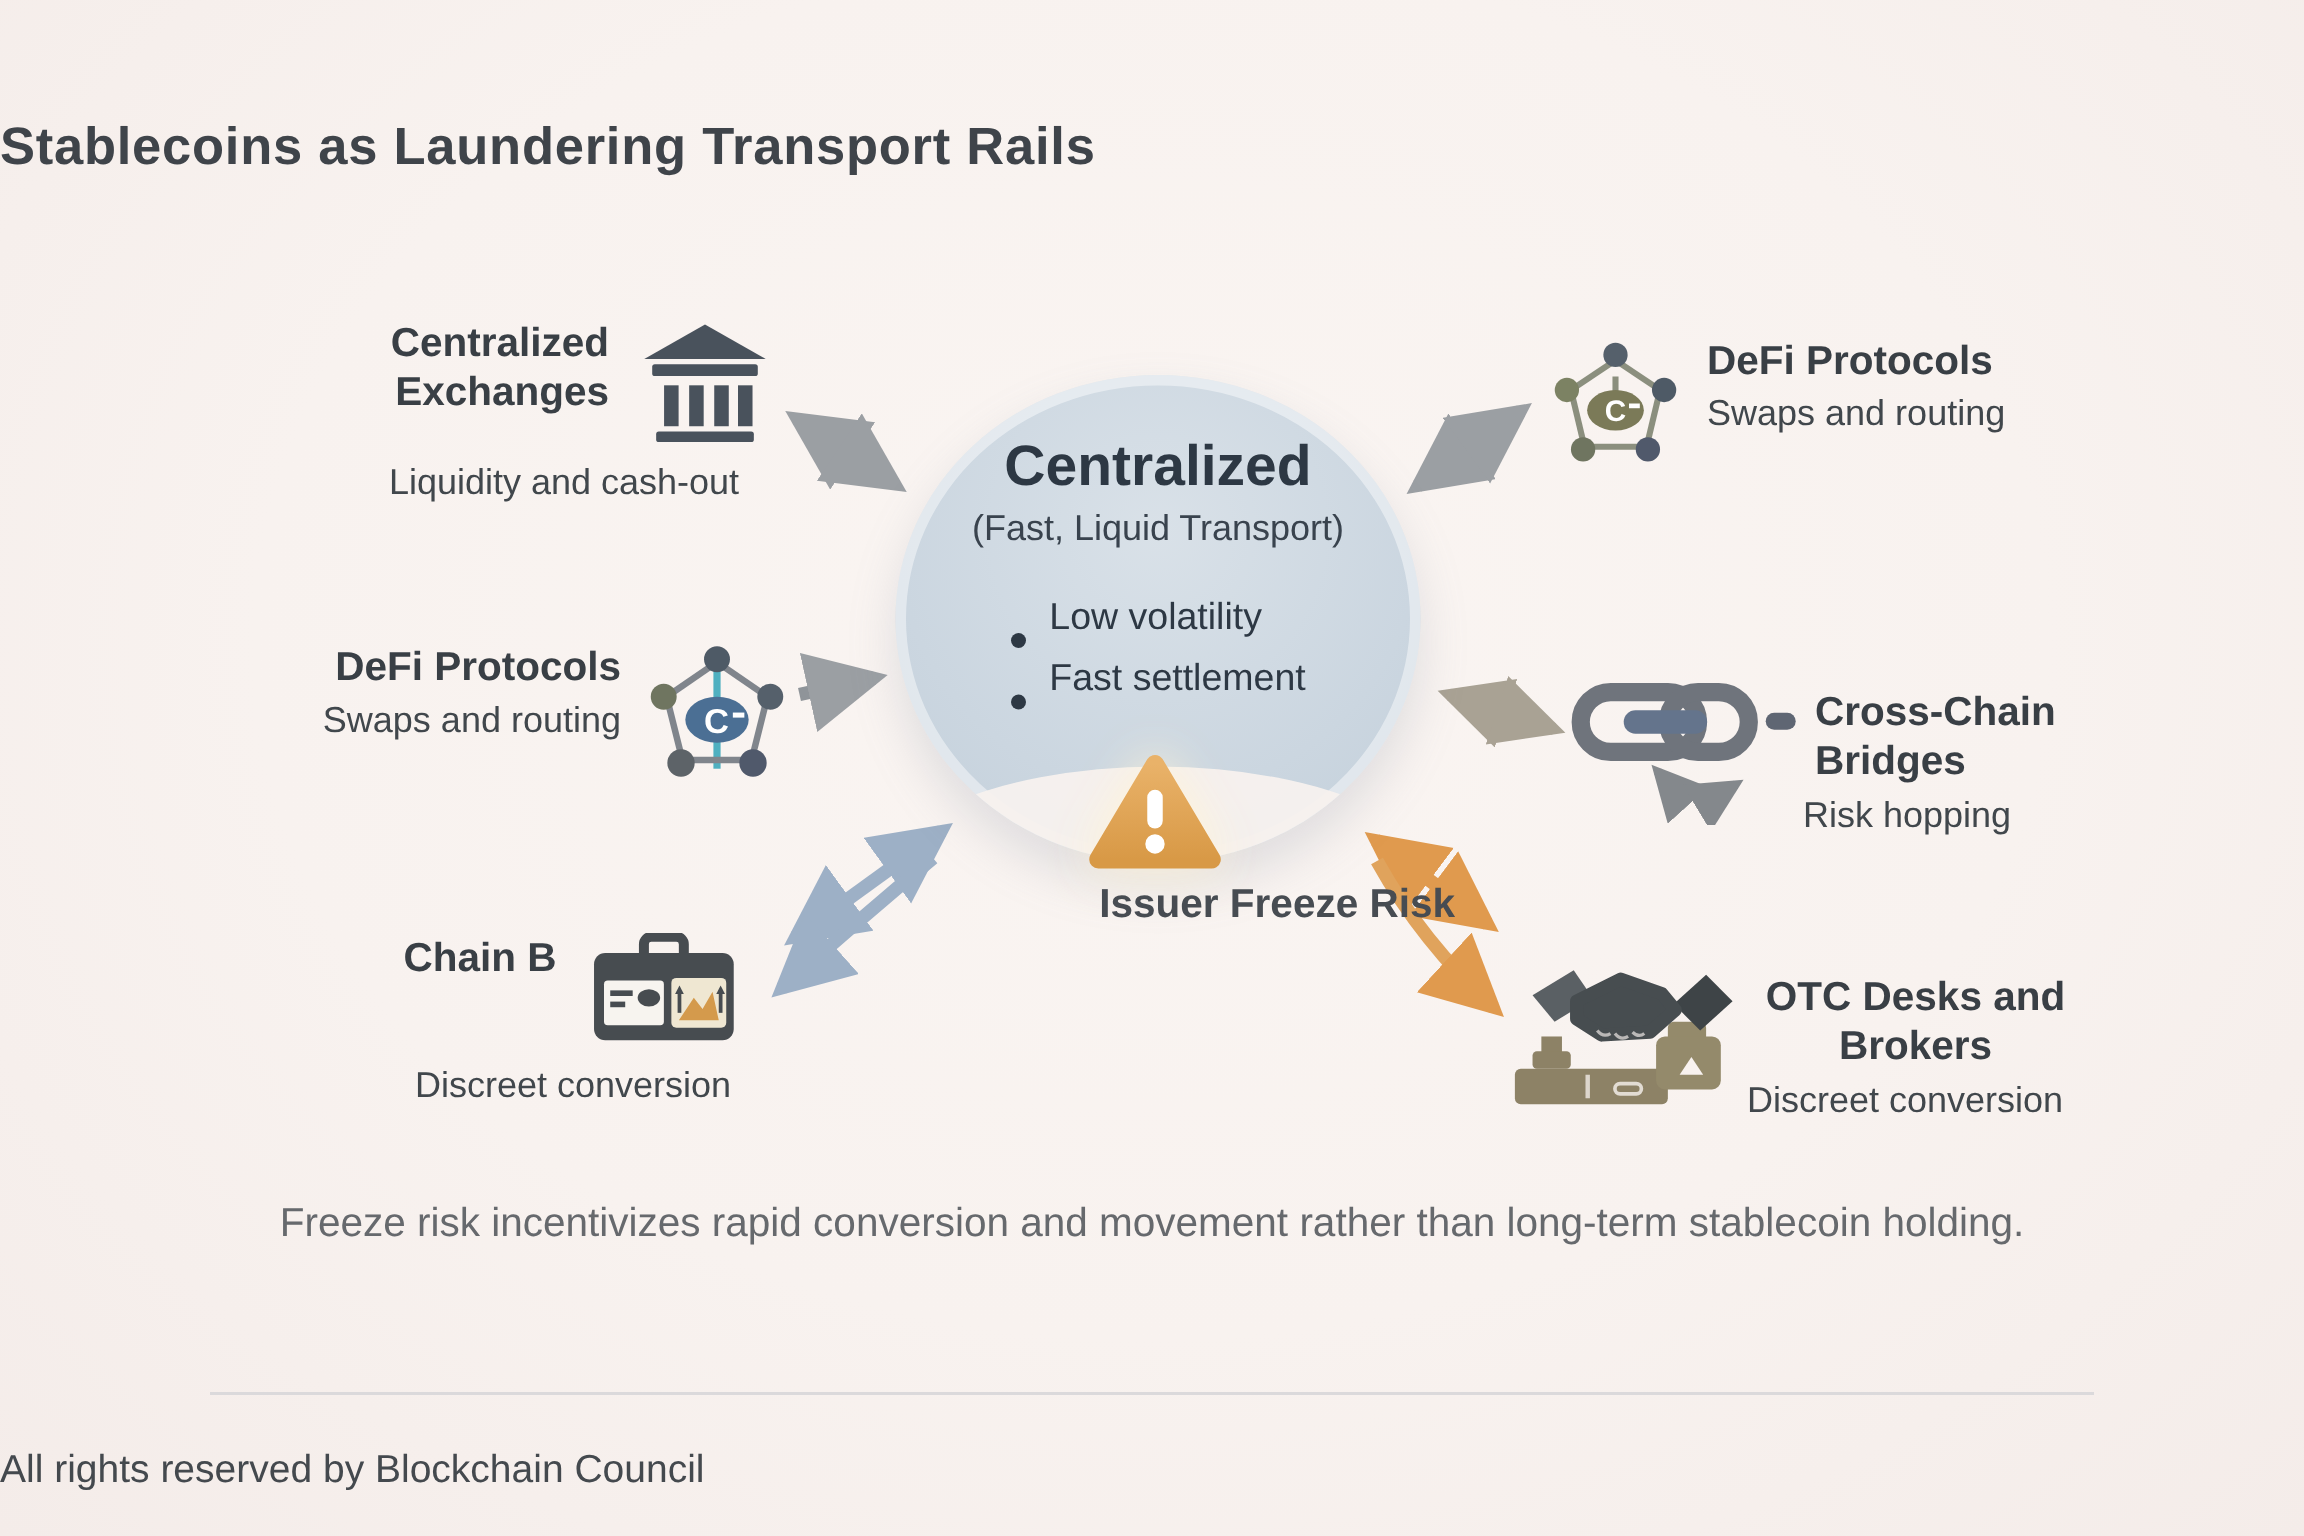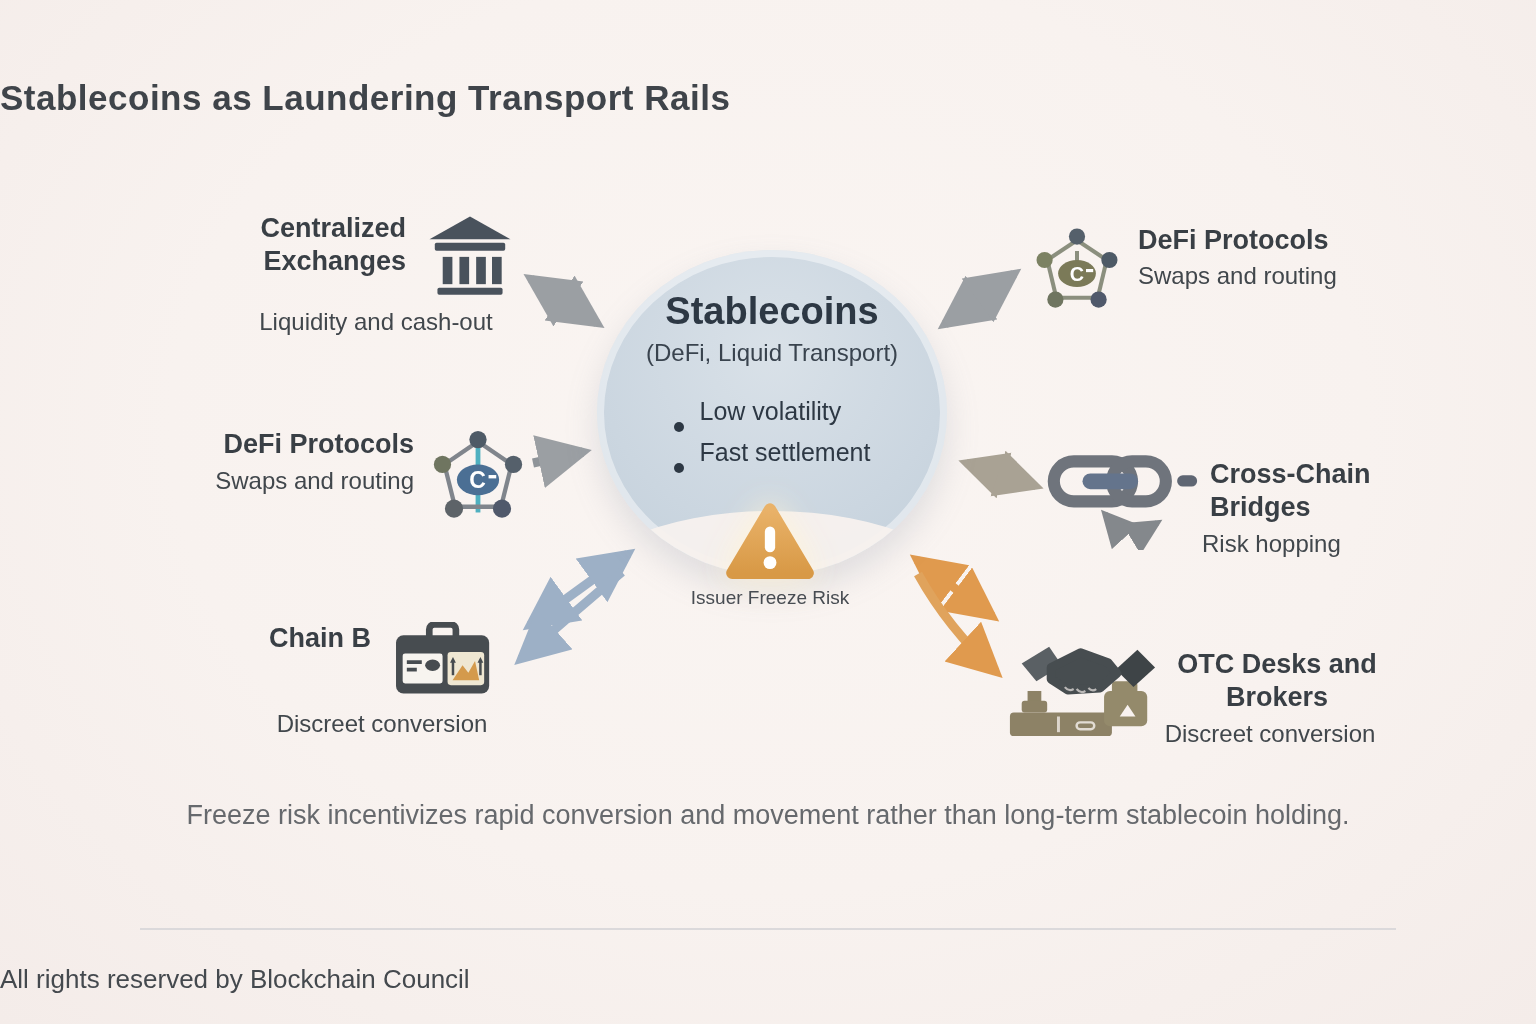--- a/index.html
+++ b/index.html
@@ -26,22 +26,22 @@
   }
   .circle-heading{margin:40px 0 0 0;font-size:38px;font-weight:700;color:#2d3844;}
   .circle-subheading{margin-top:6px;font-size:24px;color:#39434e;}
   .circle-bullets{display:inline-block;text-align:left;margin:24px 0 0 0;padding:0;list-style:none;}
   .circle-bullets li{display:flex;align-items:flex-end;gap:16px;font-size:25px;color:#2d3844;line-height:41px;}
   .bullet-dot{width:10px;height:10px;border-radius:50%;background:#2d3844;flex:0 0 auto;}
   
   .warning{position:absolute;left:722px;top:499px;width:96px;height:86px;
     filter:drop-shadow(0 0 16px rgba(255,243,214,.95));}
   .risk-label{
-    position:absolute;left:570px;top:587px;width:400px;text-align:center;
-    font-size:19px;font-weight:400;color:#474c52;
+    position:absolute;left:570px;top:587px;width:400px;text-align:right;
+    font-size:27px;font-weight:700;color:#474c52;
   }
   
   .node{position:absolute;}
   .nrow{display:flex;align-items:flex-start;}
   .ntitle{font-size:27px;font-weight:700;color:#393f45;line-height:1.22;}
   .nsub{font-size:24px;color:#41474c;}
   .icon{flex:0 0 auto;display:block;}
 
   .node-tl{left:238px;top:212px;width:276px;}
   .node-tl .nrow{justify-content:flex-end;gap:20px;}
@@ -121,22 +121,22 @@
     <path d="M945 324 L1014 274" stroke="#9b9fa3" stroke-width="9" fill="none" marker-start="url(#mGrayS)" marker-end="url(#mGray)"></path>
     <path d="M533 463 L583 452" stroke="#8f9499" stroke-width="9" fill="none" marker-end="url(#mGray)"></path>
     <path d="M966 463 L1036 486" stroke="#a9a294" stroke-width="8" fill="none" marker-start="url(#mTanS)" marker-end="url(#mTan)"></path>
     <path d="M628 554 L530 625" stroke="#9db0c6" stroke-width="9" fill="none" marker-start="url(#mBlueS)" marker-end="url(#mBlue)"></path>
     <path d="M622 572 Q574 612 521 659" stroke="#9db0c6" stroke-width="9" fill="none" marker-end="url(#mBlue)"></path>
     <path d="M917 560 L992 616" stroke="#e09a4e" stroke-width="9" fill="none" marker-start="url(#mOrS)" marker-end="url(#mOr)"></path>
     <path d="M918 574 Q948 628 996 672" stroke="#e0a35c" stroke-width="9" fill="none" marker-end="url(#mOr)"></path>
   </svg>
 
   <div class="circle">
-    <div class="circle-heading">Stablecoins</div>
-    <div class="circle-subheading">(DeFi, Liquid Transport)</div>
+    <div class="circle-heading">Centralized</div>
+    <div class="circle-subheading">(Fast, Liquid Transport)</div>
     <ul class="circle-bullets">
       <li>
           <span class="bullet-dot"></span>
           <span>Low volatility</span>
         </li>
       <li>
           <span class="bullet-dot"></span>
           <span>Fast settlement</span>
         </li>
     </ul>

